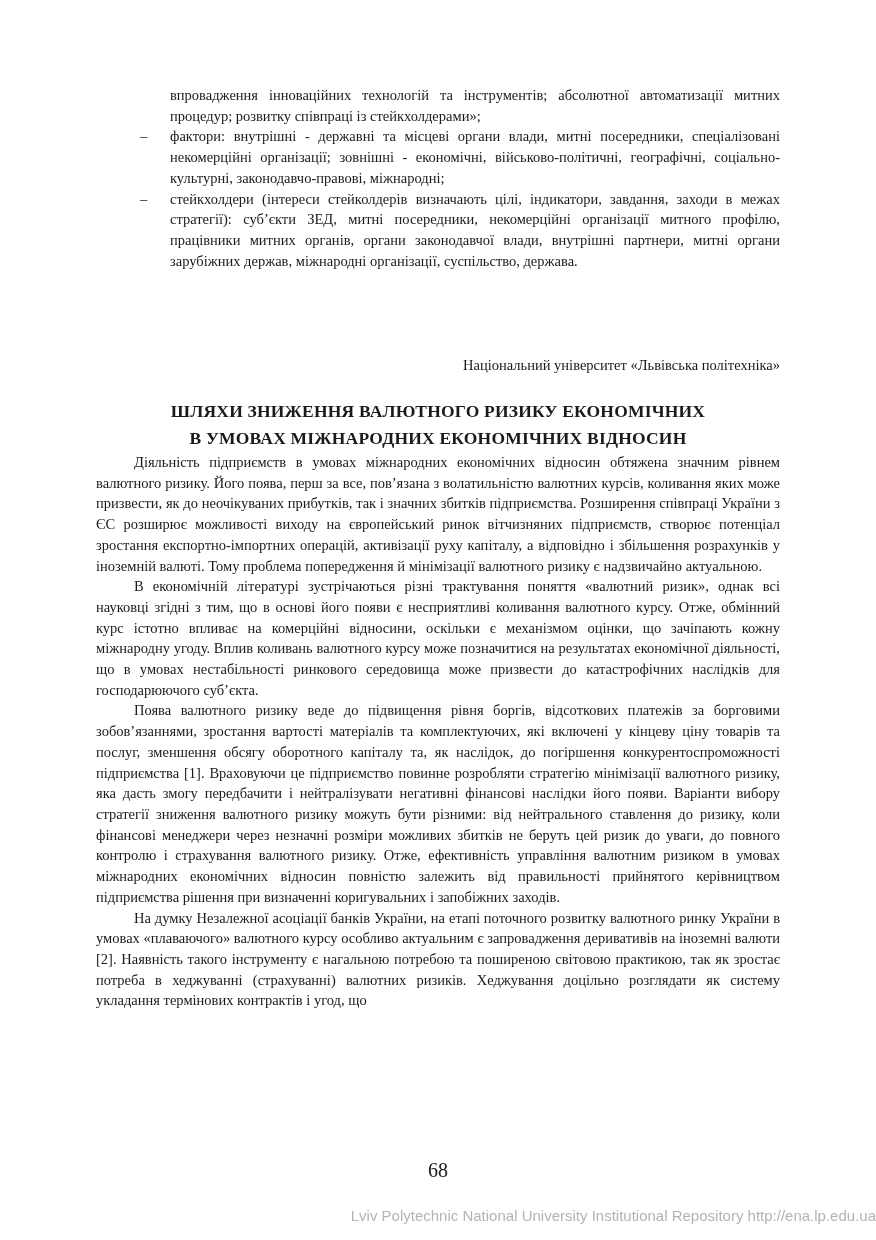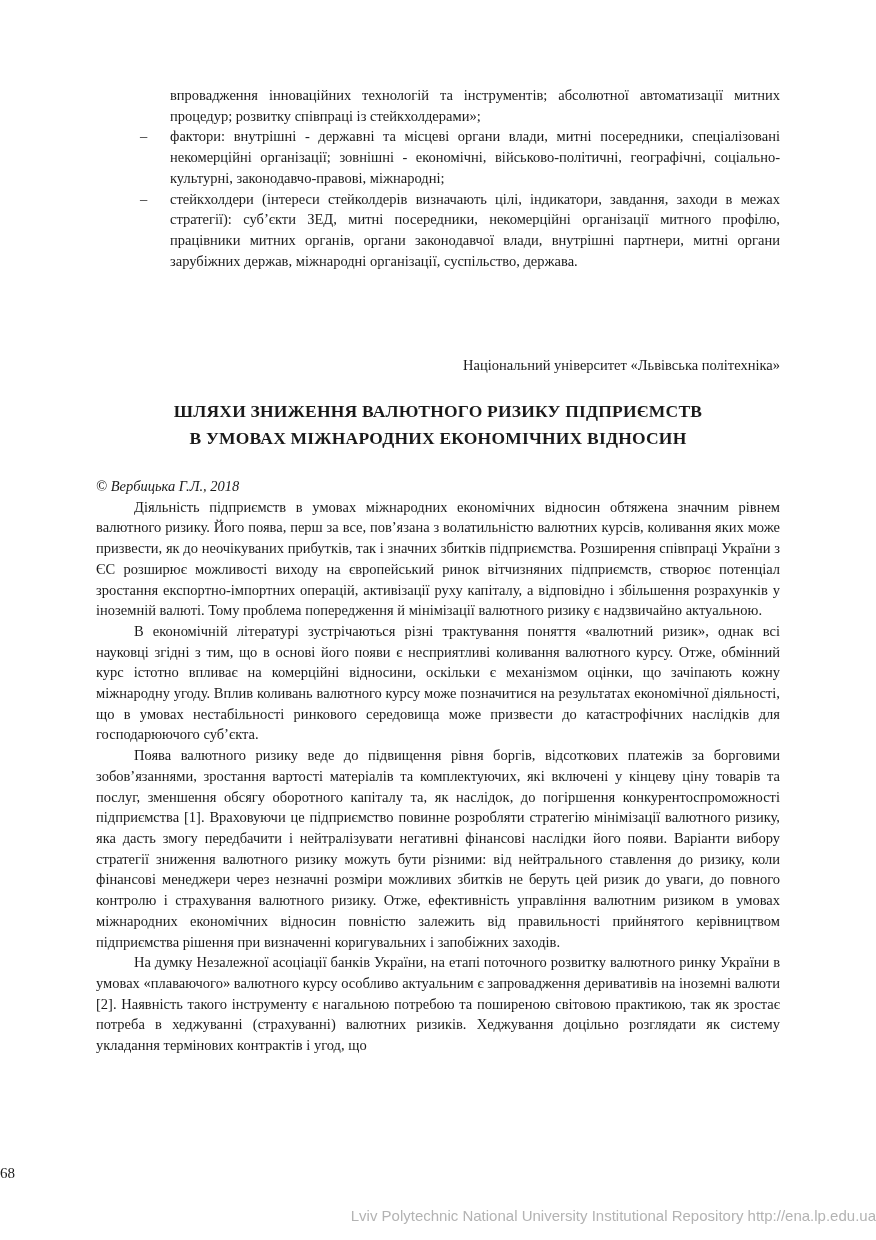--- a/index.html
+++ b/index.html
@@ -65,21 +65,22 @@
   .para {
     text-align: justify;
     text-indent: 38px;
   }
   
   .page-number {
     position: absolute;
     bottom: 58px;
     left: 0;
     right: 0;
-    font-size: 15px;
+    text-align: center;
+    font-size: 20px;
     color: #1a1a1a;
   }
   .repo-footer {
     position: absolute;
     bottom: 16px;
     left: 0;
     right: 0;
     text-align: right;
     font-family: "Liberation Sans", sans-serif;
     font-size: 15px;
@@ -102,25 +103,24 @@
         <span class="list-marker">–</span>
         <span>стейкхолдери (інтереси стейколдерів визначають цілі, індикатори, завдання, заходи в межах стратегії): суб’єкти ЗЕД, митні посередники, некомерційні організації митного профілю, працівники митних органів, органи законодавчої влади, внутрішні партнери, митні органи зарубіжних держав, міжнародні організації, суспільство, держава.</span>
       </div>
     </div>
 
     <div class="author-block">
       <p class="affiliation">Національний університет «Львівська політехніка»</p>
     </div>
 
     <h1 class="title">
-      <span class="title-line">ШЛЯХИ ЗНИЖЕННЯ ВАЛЮТНОГО РИЗИКУ ПІДПРИЄМСТВ</span>
+      <span class="title-line">ШЛЯХИ ЗНИЖЕННЯ ВАЛЮТНОГО РИЗИКУ ЕКОНОМІЧНИХ</span>
       <span class="title-line">В УМОВАХ МІЖНАРОДНИХ ЕКОНОМІЧНИХ ВІДНОСИН</span>
     </h1>
 
-    <p class="copyright">© Вербицька Г.Л., 2018</p>
 
     <div class="body-text">
       <p class="para">Діяльність підприємств в умовах міжнародних економічних відносин обтяжена значним рівнем валютного ризику. Його поява, перш за все, пов’язана з волатильністю валютних курсів, коливання яких може призвести, як до неочікуваних прибутків, так і значних збитків підприємства. Розширення співпраці України з ЄС розширює можливості виходу на європейський ринок вітчизняних підприємств, створює потенціал зростання експортно-імпортних операцій, активізації руху капіталу, а відповідно і збільшення розрахунків у іноземній валюті. Тому проблема попередження й мінімізації валютного ризику є надзвичайно актуальною.</p>
       <p class="para">В економічній літературі зустрічаються різні трактування поняття «валютний ризик», однак всі науковці згідні з тим, що в основі його появи є несприятливі коливання валютного курсу. Отже, обмінний курс істотно впливає на комерційні відносини, оскільки є механізмом оцінки, що зачіпають кожну міжнародну угоду. Вплив коливань валютного курсу може позначитися на результатах економічної діяльності, що в умовах нестабільності ринкового середовища може призвести до катастрофічних наслідків для господарюючого суб’єкта.</p>
       <p class="para">Поява валютного ризику веде до підвищення рівня боргів, відсоткових платежів за борговими зобов’язаннями, зростання вартості матеріалів та комплектуючих, які включені у кінцеву ціну товарів та послуг, зменшення обсягу оборотного капіталу та, як наслідок, до погіршення конкурентоспроможності підприємства [1]. Враховуючи це підприємство повинне розробляти стратегію мінімізації валютного ризику, яка дасть змогу передбачити і нейтралізувати негативні фінансові наслідки його появи. Варіанти вибору стратегії зниження валютного ризику можуть бути різними: від нейтрального ставлення до ризику, коли фінансові менеджери через незначні розміри можливих збитків не беруть цей ризик до уваги, до повного контролю і страхування валютного ризику. Отже, ефективність управління валютним ризиком в умовах міжнародних економічних відносин повністю залежить від правильності прийнятого керівництвом підприємства рішення при визначенні коригувальних і запобіжних заходів.</p>
       <p class="para">На думку Незалежної асоціації банків України, на етапі поточного розвитку валютного ринку України в умовах «плаваючого» валютного курсу особливо актуальним є запровадження деривативів на іноземні валюти [2]. Наявність такого інструменту є нагальною потребою та поширеною світовою практикою, так як зростає потреба в хеджуванні (страхуванні) валютних ризиків. Хеджування доцільно розглядати як систему укладання термінових контрактів і угод, що</p>
     </div>
 
   </div>
 

